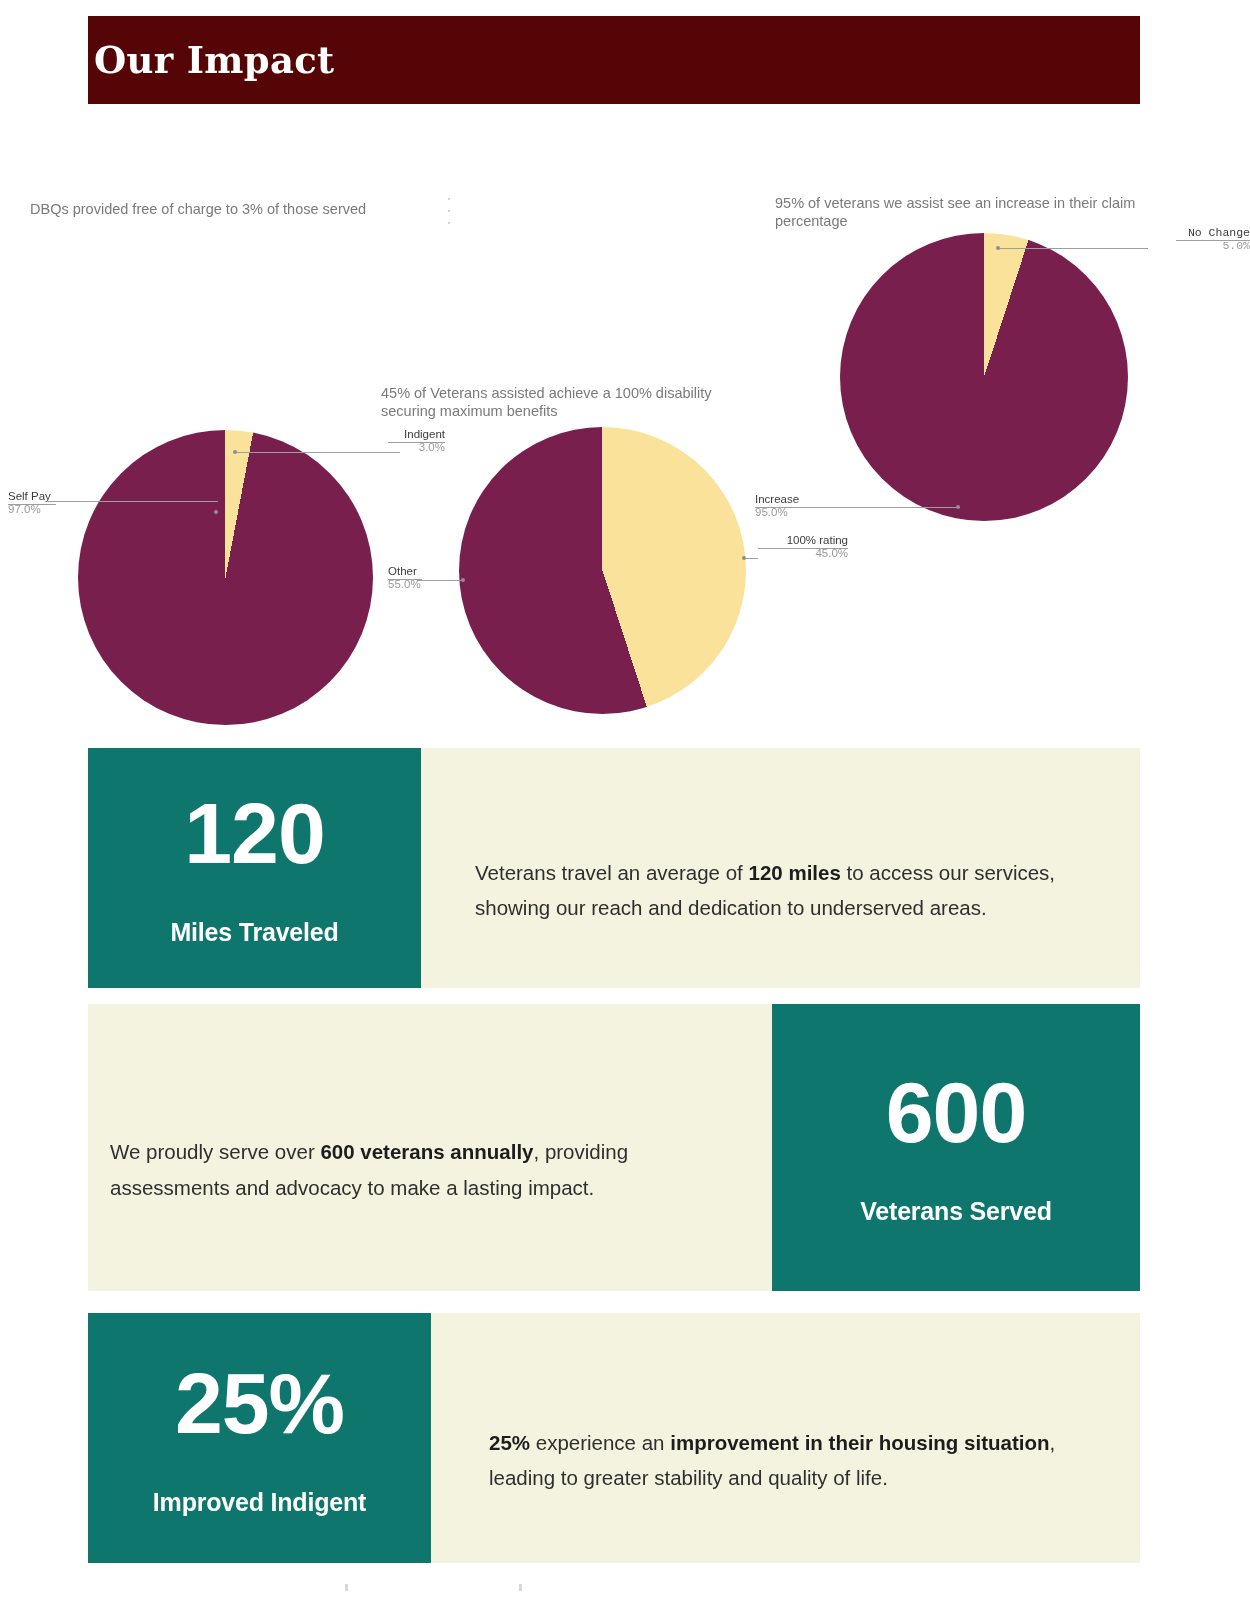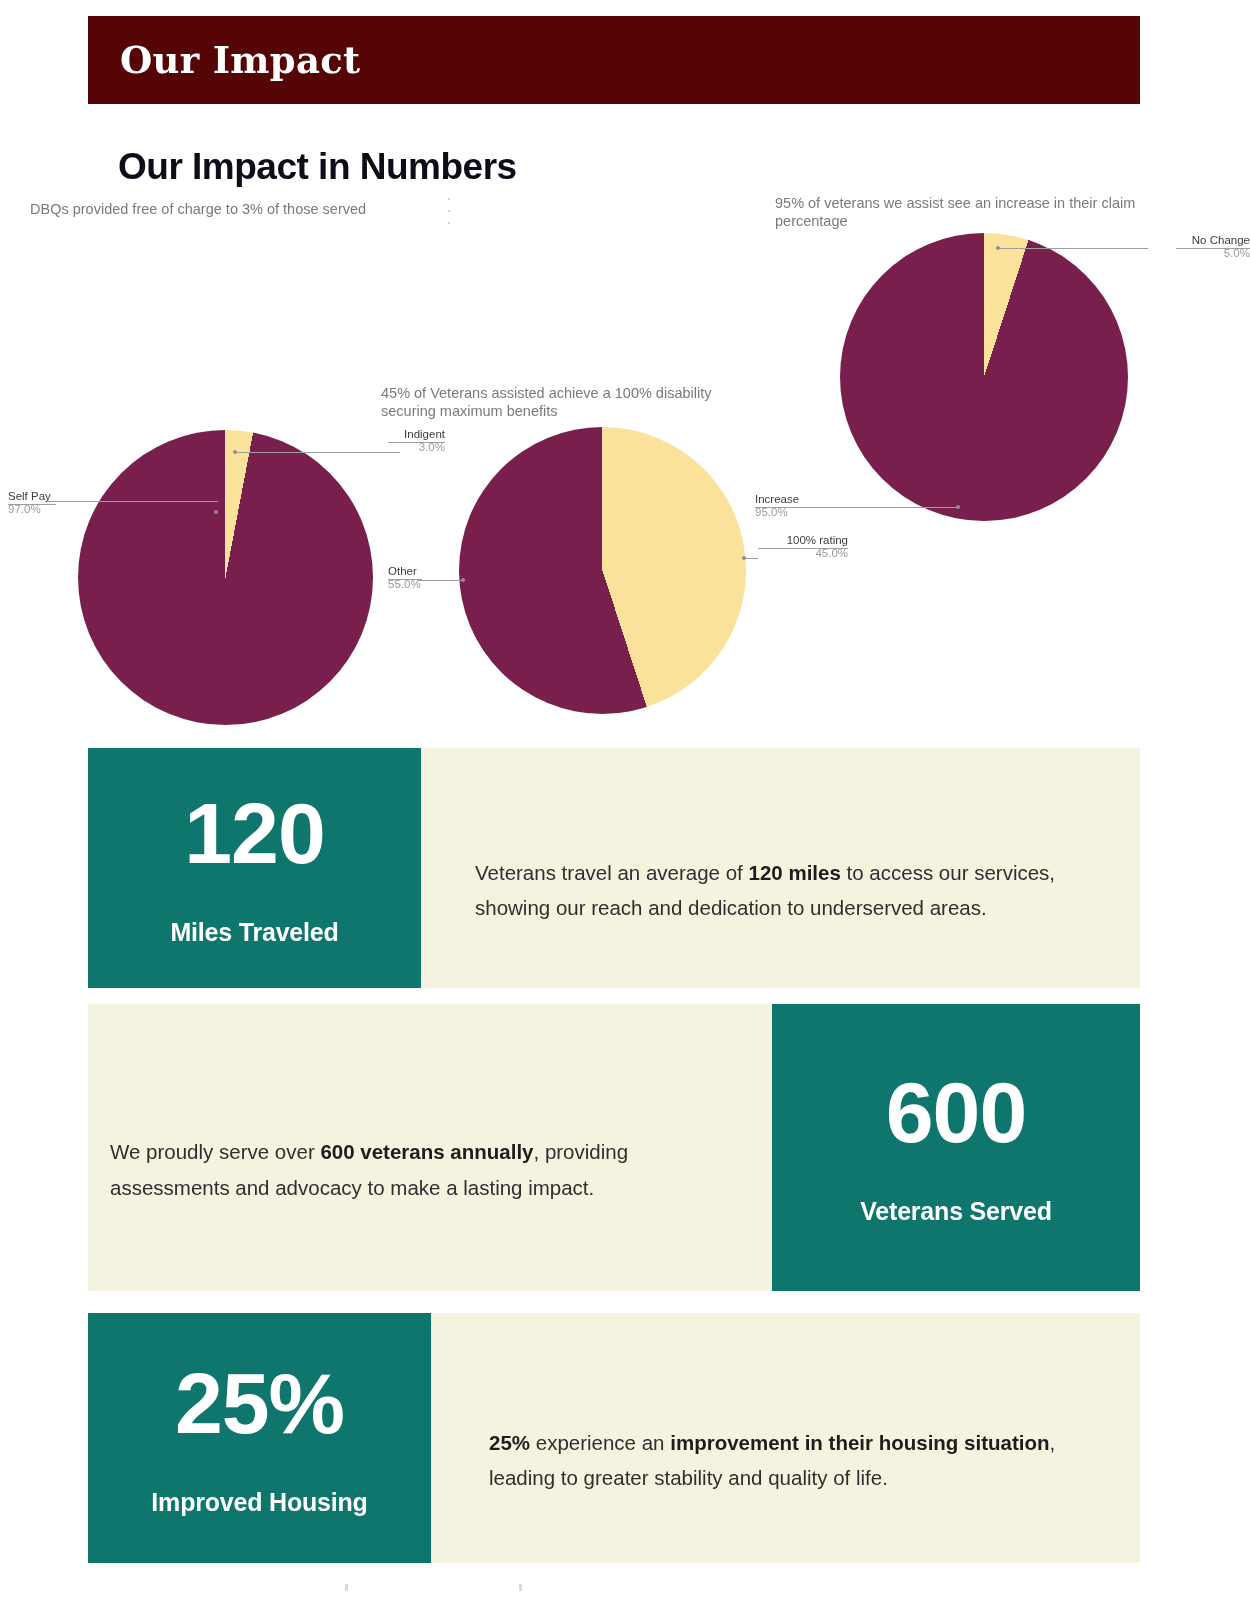--- a/index.html
+++ b/index.html
@@ -26,21 +26,21 @@
     background: #550505;
     display: flex;
     align-items: center;
   }
   .header-title {
     color: #ffffff;
     font-family: "DejaVu Serif", serif;
     font-weight: 700;
     font-size: 37px;
     letter-spacing: 0.3px;
-    margin-left: 32px;
+    margin-left: 6px;
   }
 
   
   .section-heading {
     position: absolute;
     left: 118px; top: 146px;
     font-size: 37px;
     font-weight: 700;
     color: #0d0d1a;
     letter-spacing: -0.5px;
@@ -172,21 +172,20 @@
 </style>
 </head>
 <body>
 
 <div class="page">
 
   <div class="header-banner">
     <div class="header-title">Our Impact</div>
   </div>
 
-  <div class="section-heading">Our Impact in Numbers</div>
 
   <div class="charts-area">
 
     <div class="kebab-menu">
       <i></i>
         <i></i>
         <i></i>
     </div>
 
     <div class="chart-block" style="left:0px; top:0px; width:470px; height:360px;">
@@ -239,21 +238,21 @@
 
     <div class="chart-block" style="left:760px; top:0px; width:490px; height:360px;">
 
       <div class="chart-title" style="left:15px; top:4px; width:410px;">95% of veterans we assist see an increase in their claim percentage</div>
 
       <div class="pie" style="left:80px; top:43px; width:288px; height:288px;
                   background: conic-gradient(#FBE29B 0deg 18deg, #781F4E 18deg 360deg);"></div>
 
       <div class="leader" style="left:238px; top:58px; width:150px;"></div>
       <div class="leader-dot" style="left:236px; top:56px;"></div>
-      <div class="callout right-align" style="left:340px; top:44px; width:150px;">
+      <div class="callout right-align" style="left:340px; top:36px; width:150px;font-family:Liberation Mono, monospace;">
         <div class="cl-name">No Change</div>
         <div class="cl-rule" style="left:76px; top:14px; width:74px;"></div>
         <div class="cl-val">5.0%</div>
       </div>
 
       <div class="leader" style="left:-5px; top:317px; width:205px;"></div>
       <div class="leader-dot" style="left:196px; top:315px;"></div>
       <div class="callout" style="left:-5px; top:303px; width:110px;">
         <div class="cl-name">Increase</div>
         <div class="cl-rule" style="left:0px; top:14px; width:47px;"></div>
@@ -278,21 +277,21 @@
     </div>
     <div class="stat-box" style="width:368px; height:287px;">
       <div class="stat-number">600</div>
       <div class="stat-label" style="margin-top:42px;">Veterans Served</div>
     </div>
   </div>
 
   <div class="stat-card" style="left:88px; top:1313px; width:1052px; height:240px;">
     <div class="stat-box" style="width:343px; height:250px;">
       <div class="stat-number">25%</div>
-      <div class="stat-label" style="margin-top:42px;">Improved Housing</div>
+      <div class="stat-label" style="margin-top:42px;">Improved Indigent</div>
     </div>
     <div class="stat-text-panel" style="width:709px; height:250px;">
       <div class="stat-text" style="padding:0 48px 0 58px;"><b>25%</b> experience an <b>improvement in their housing situation</b>, leading to greater stability and quality of life.</div>
     </div>
   </div>
 
   <div class="bottom-kebab">
     <i style="left:0px; top:0px;"></i>
     <i style="left:174px; top:0px;"></i>
   </div>

